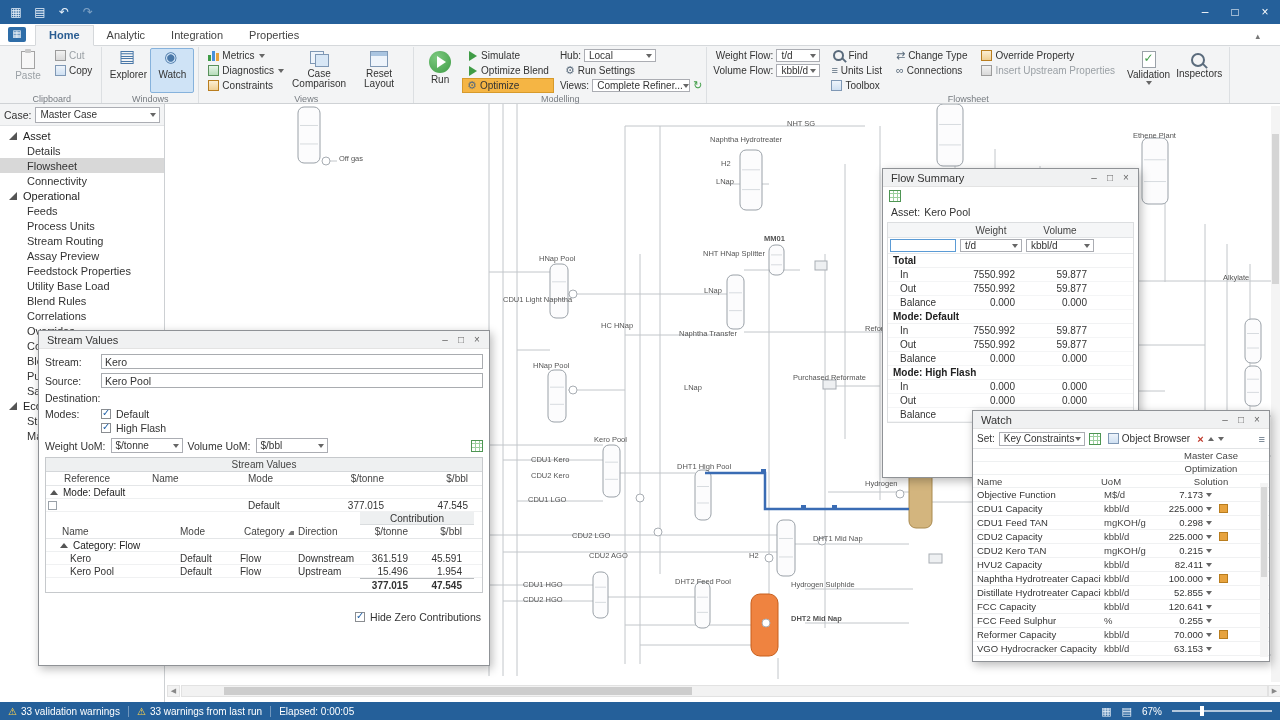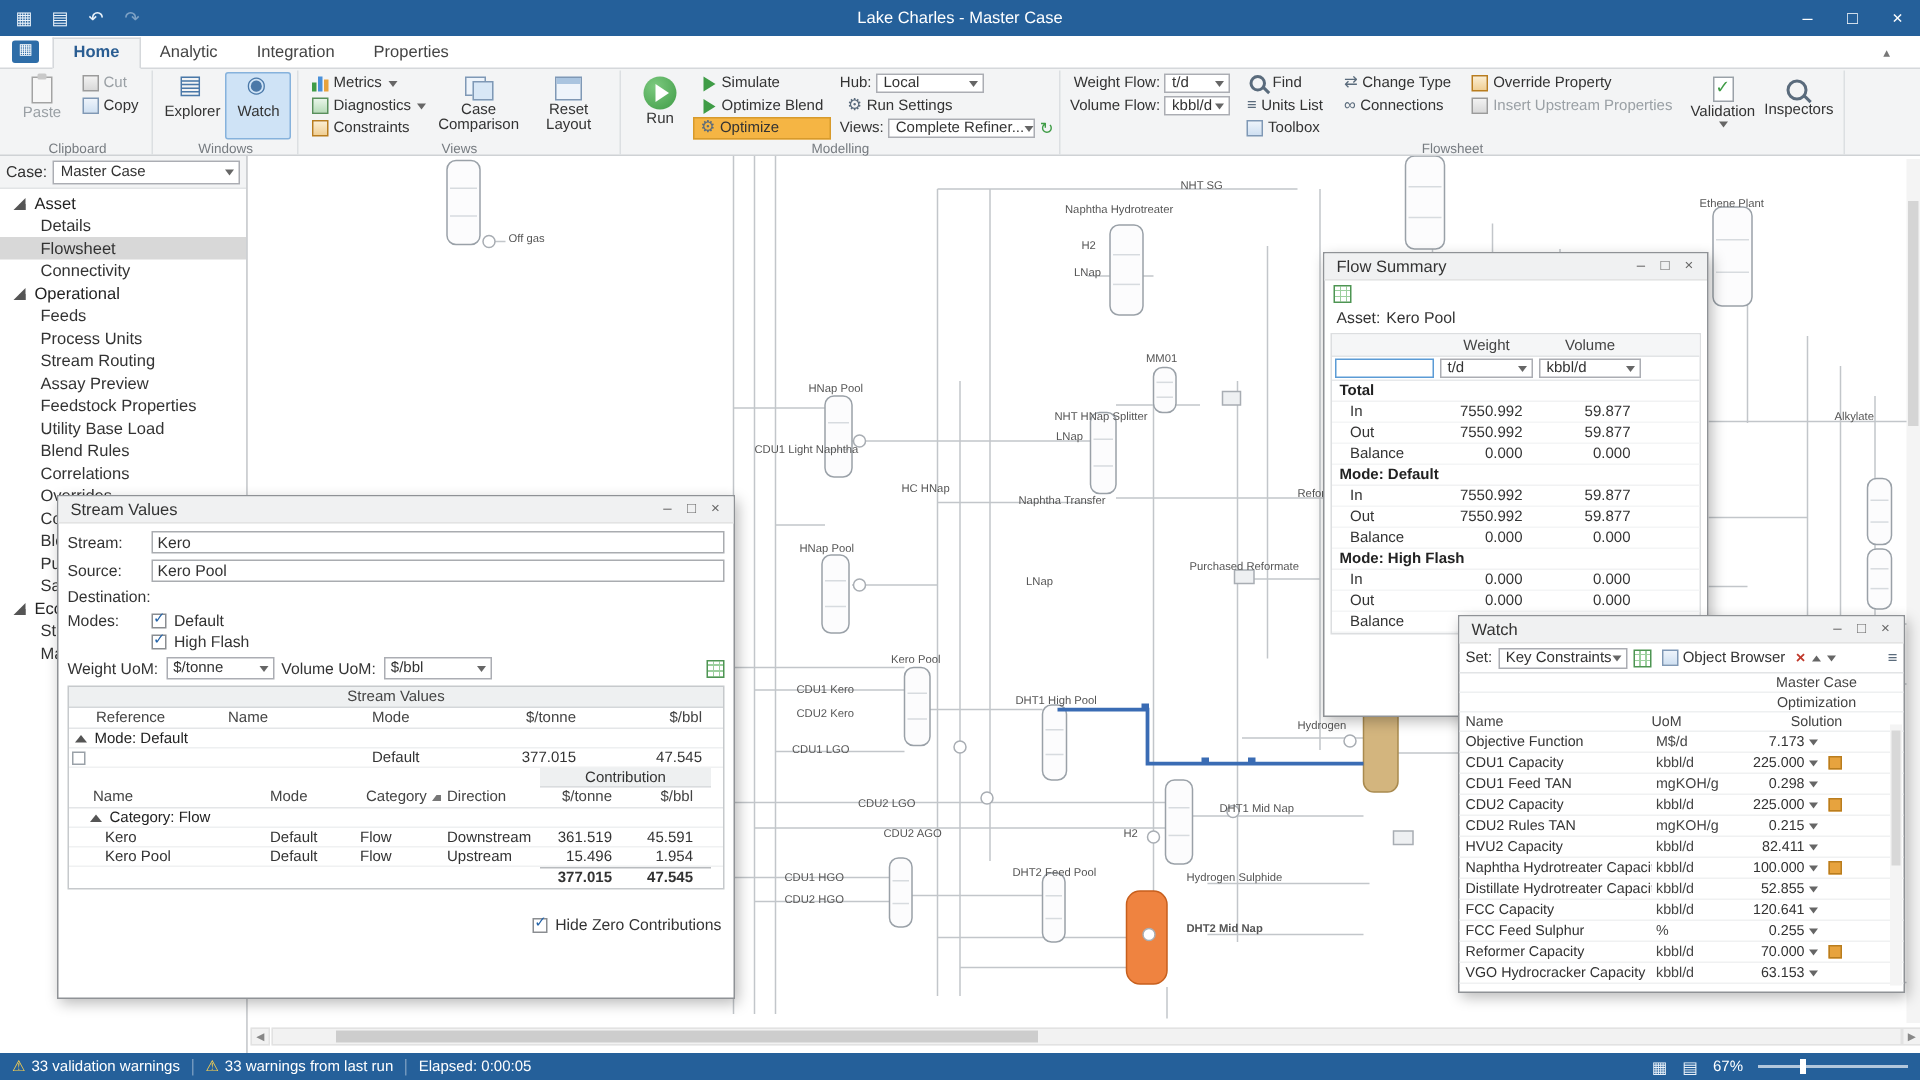--- a/index.html
+++ b/index.html
@@ -191,21 +191,20 @@
 
 <div class="app">
 
   <div class="titlebar">
     <div class="qat">
       <span>▦</span>
       <span>▤</span>
       <span>↶</span>
       <span class="disabled">↷</span>
     </div>
-    <div class="tb-title">Lake Charles - Master Case</div>
     <div class="win-controls">
       <span>–</span>
       <span>□</span>
       <span>×</span>
     </div>
   </div>
 
   <div class="tabrow">
     <div class="backstage">▦</div>
     <div style="display:flex;align-items:flex-end;">
@@ -597,22 +596,22 @@
           <rect x="596" y="365" width="5" height="5" class="bhandle"></rect>
           <rect x="636" y="401" width="5" height="5" class="bhandle"></rect>
           <rect x="667" y="401" width="5" height="5" class="bhandle"></rect>
         </svg>
       <div>
           <div class="fs-label" style="left: 174px; top: 51px;">Off gas</div>
           <div class="fs-label" style="left: 622px; top: 16px;">NHT SG</div>
           <div class="fs-label" style="left: 545px; top: 32px;">Naphtha Hydrotreater</div>
           <div class="fs-label" style="left: 556px; top: 56px;">H2</div>
           <div class="fs-label" style="left: 551px; top: 74px;">LNap</div>
-          <div class="fs-label" style="left: 599px; top: 131px;">MM01</div>
-          <div class="fs-label" style="left: 538px; top: 170px; text-align: center;">NHT HNap Splitter</div>
+          <div class="fs-label" style="left: 599px; top: 131px; font-weight: bold;">MM01</div>
+          <div class="fs-label" style="left: 538px; top: 146px; text-align: center;">NHT HNap Splitter</div>
           <div class="fs-label" style="left: 374px; top: 151px;">HNap Pool</div>
           <div class="fs-label" style="left: 338px; top: 192px;">CDU1 Light Naphtha</div>
           <div class="fs-label" style="left: 539px; top: 183px;">LNap</div>
           <div class="fs-label" style="left: 436px; top: 218px;">HC HNap</div>
           <div class="fs-label" style="left: 514px; top: 226px;">Naphtha Transfer</div>
           <div class="fs-label" style="left: 700px; top: 221px;">Reformate</div>
           <div class="fs-label" style="left: 368px; top: 258px;">HNap Pool</div>
           <div class="fs-label" style="left: 519px; top: 280px;">LNap</div>
           <div class="fs-label" style="left: 628px; top: 270px;">Purchased Reformate</div>
           <div class="fs-label" style="left: 429px; top: 332px;">Kero Pool</div>
@@ -927,21 +926,21 @@
           </div>
           <div class="w-row">
             <span class="w-name">CDU2 Capacity</span>
             <span class="w-uom">kbbl/d</span>
             <span class="w-val">225.000</span>
             <span class="caret w-caret"></span>
             <span class="w-flag on"></span>
             <span></span>
           </div>
           <div class="w-row">
-            <span class="w-name">CDU2 Rules TAN</span>
+            <span class="w-name">CDU2 Kero TAN</span>
             <span class="w-uom">mgKOH/g</span>
             <span class="w-val">0.215</span>
             <span class="caret w-caret"></span>
             <span class="w-flag"></span>
             <span></span>
           </div>
           <div class="w-row">
             <span class="w-name">HVU2 Capacity</span>
             <span class="w-uom">kbbl/d</span>
             <span class="w-val">82.411</span>

